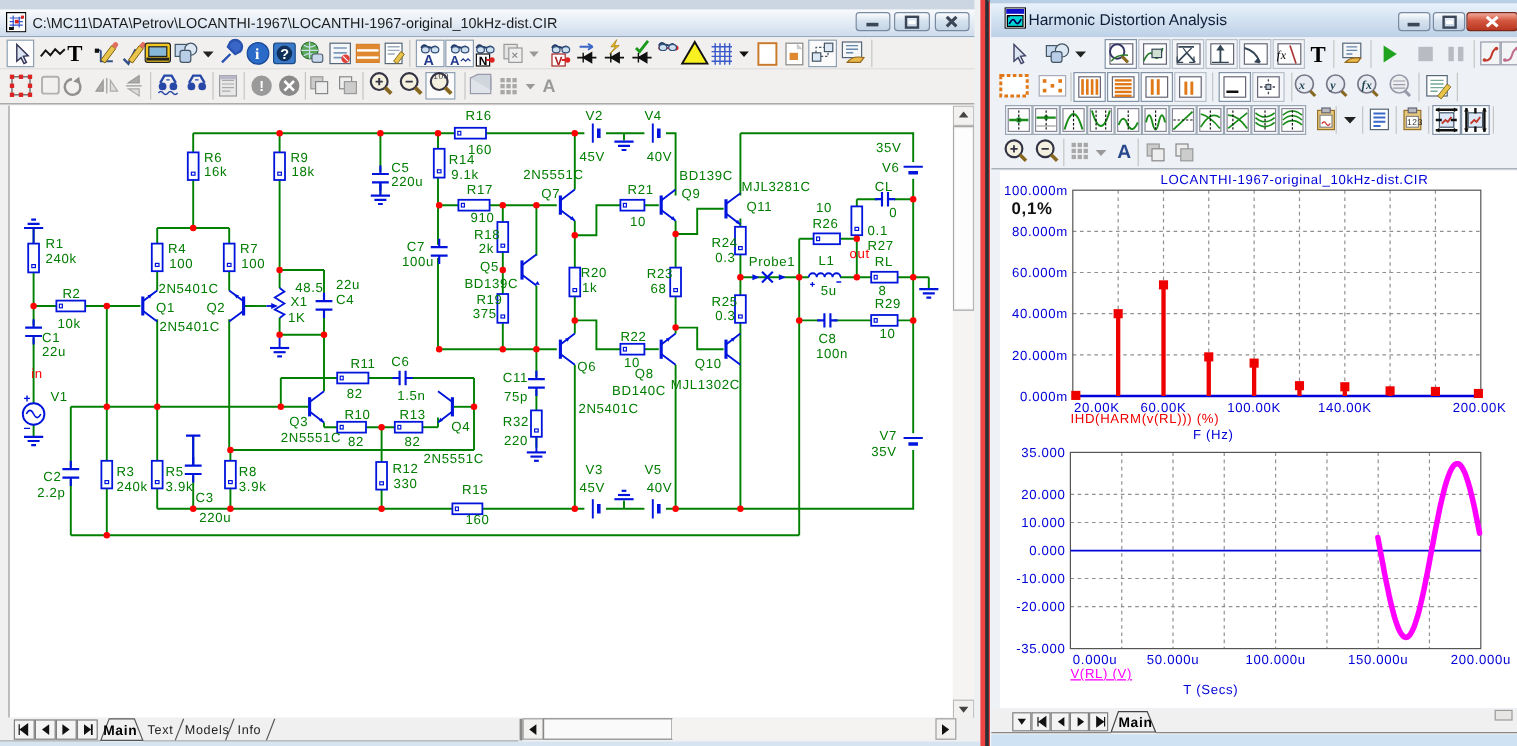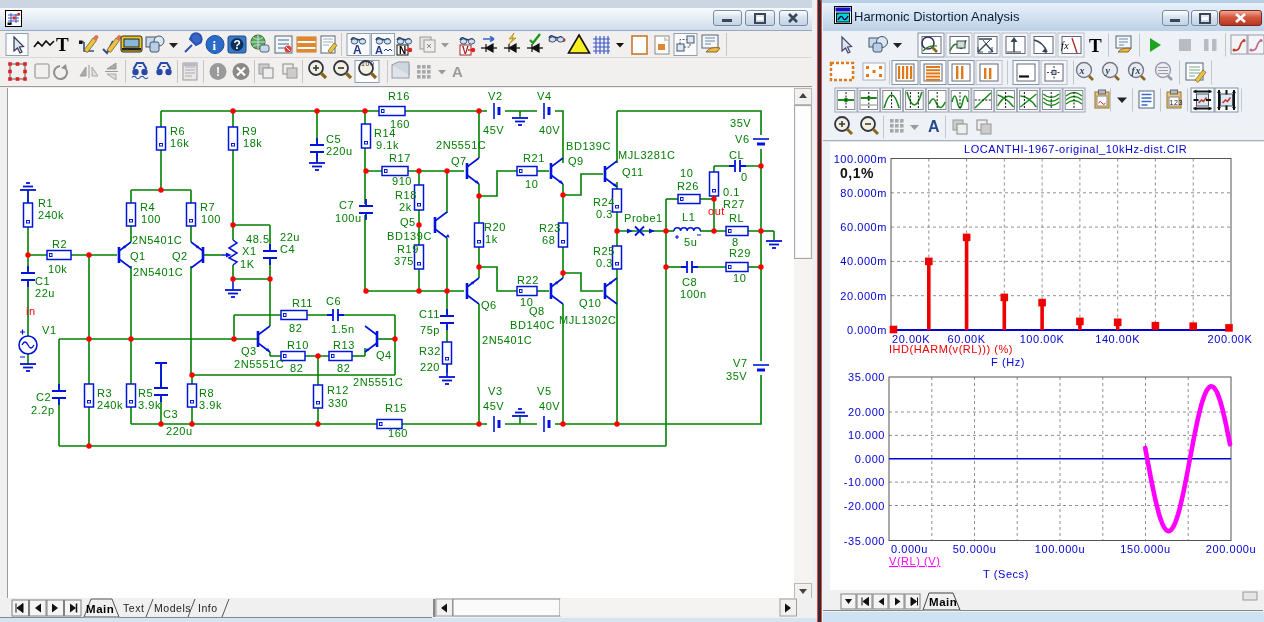--- a/index.html
+++ b/index.html
@@ -3,37 +3,38 @@
 <style>
 html,body{margin:0;padding:0;width:1264px;height:622px;overflow:hidden;background:#cdd7e3;font-family:"Liberation Sans",sans-serif;}
 *{box-sizing:border-box;}
 .abs{position:absolute;}
 #leftwin{position:absolute;left:0;top:0;width:817px;height:622px;background:#f0f0f0;}
 #title-l{position:absolute;left:0;top:8px;width:817px;height:23px;background:linear-gradient(#f8fbfd,#cfdcec);border-bottom:1px solid #95a9c0;}
 #title-l .txt{position:absolute;left:27px;top:4px;font-size:12px;color:#1c1c1c;}
 .capbtn{position:absolute;top:2px;width:29px;height:16px;border:1px solid #7a8aa0;border-radius:3px;background:linear-gradient(#fdfeff,#d7e2ee 45%,#c3d4e6);}
 #schem{position:absolute;left:8px;top:88px;width:786px;height:510px;background:#fff;}
 #lwbottom{position:absolute;left:0;top:618px;width:817px;height:4px;background:#d6e4f2;}
-#rightwin{position:absolute;left:817px;top:0;width:447px;height:622px;background:#eef1f5;border-left:5px solid #ef4444;}
+#rightwin{position:absolute;left:817px;top:0;width:447px;height:622px;background:#eef1f5;border-left:8px solid #ef4444;}
 #title-r{position:absolute;left:1px;top:3px;width:444px;height:28px;background:linear-gradient(#e9f2fb,#bcd0e6);}
 #title-r .txt{position:absolute;left:31px;top:6px;font-size:13px;color:#0e1e38;}
 #rwbottom{position:absolute;left:1px;top:612px;width:444px;height:10px;background:#cfe2f4;}
 text{letter-spacing:0.55px;}
 </style></head>
 <body>
 <div id="leftwin">
 <div class="abs" style="left:0;top:0;width:817px;height:8px;background:#ccd6e2;"></div>
 <div id="title-l">
 <svg class="abs" style="left:5px;top:2px" width="17" height="17" viewBox="0 0 17 17">
 <rect x="0.5" y="0.5" width="16" height="16" fill="#fff" stroke="#000"></rect>
 <path d="M3 5 h11 M3 8 h4 M10 8 h4 M3 11 h11 M6 3 v11 M11 4 v9" stroke="#3355cc" stroke-width="1" fill="none"></path>
 <rect x="7.5" y="6.5" width="3" height="3" fill="#d22"></rect>
         <rect x="2.5" y="12.5" width="4" height="2.5" fill="#111"></rect>
 <rect x="12.5" y="3" width="2.5" height="2.5" fill="#d22"></rect>
       </svg>
+<div class="txt">C:\MC11\DATA\Petrov\LOCANTHI-1967\LOCANTHI-1967-original_10kHz-dist.CIR</div>
 <div class="capbtn" style="left:713px;"><svg width="27" height="14">
           <rect x="8" y="8" width="10" height="3" fill="#3b4757"></rect>
         </svg></div>
 <div class="capbtn" style="left:745px;width:30px;"><svg width="28" height="14">
           <rect x="9" y="3" width="10" height="9" fill="none" stroke="#3b4757" stroke-width="2"></rect>
           <rect x="11" y="6" width="6" height="3" fill="#fff"></rect>
         </svg></div>
 <div class="capbtn" style="left:779px;"><svg width="27" height="14">
           <path d="M9 3 L17 11 M17 3 L9 11" stroke="#3b4757" stroke-width="2.6"></path>
         </svg></div>

